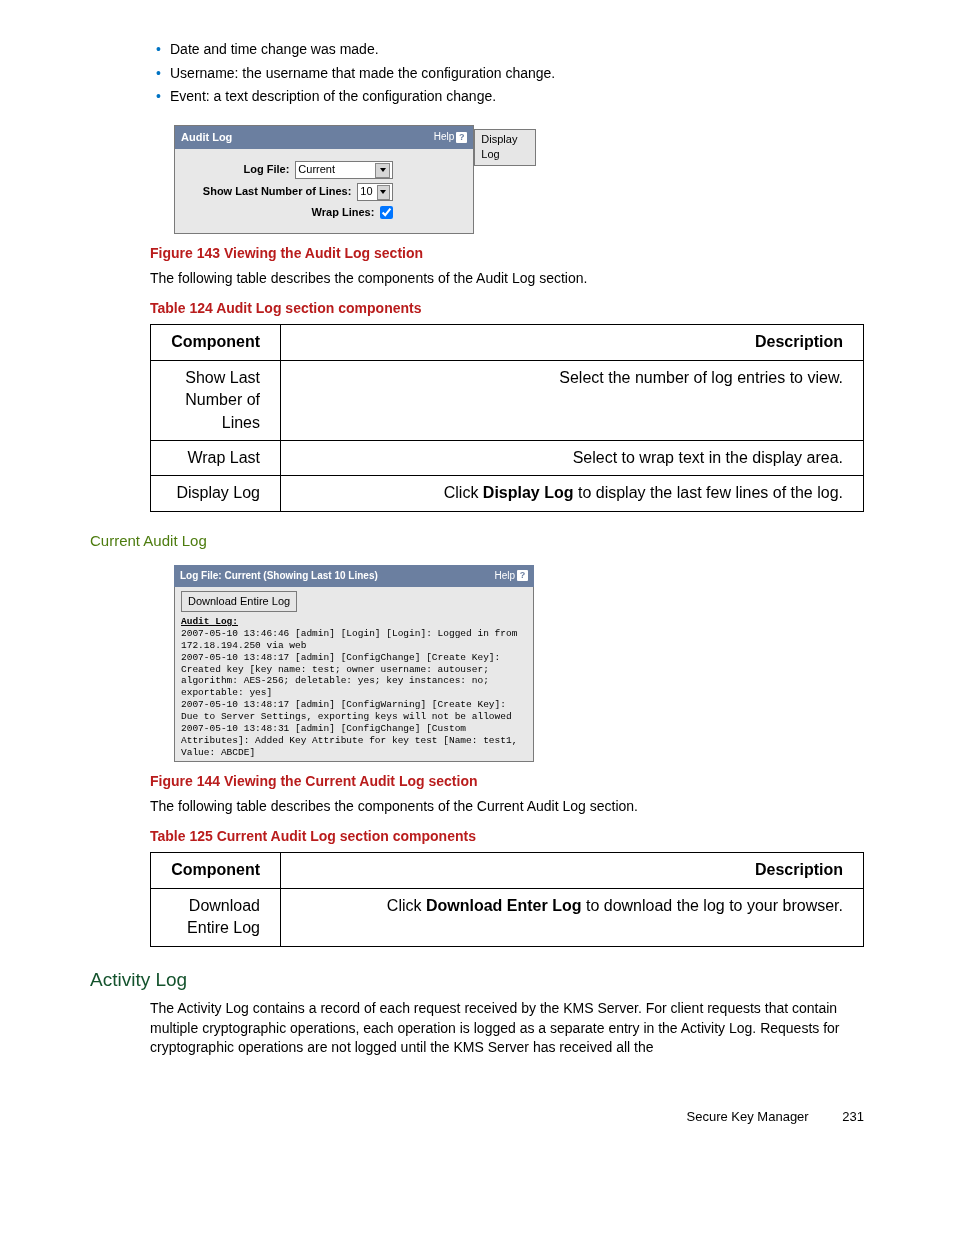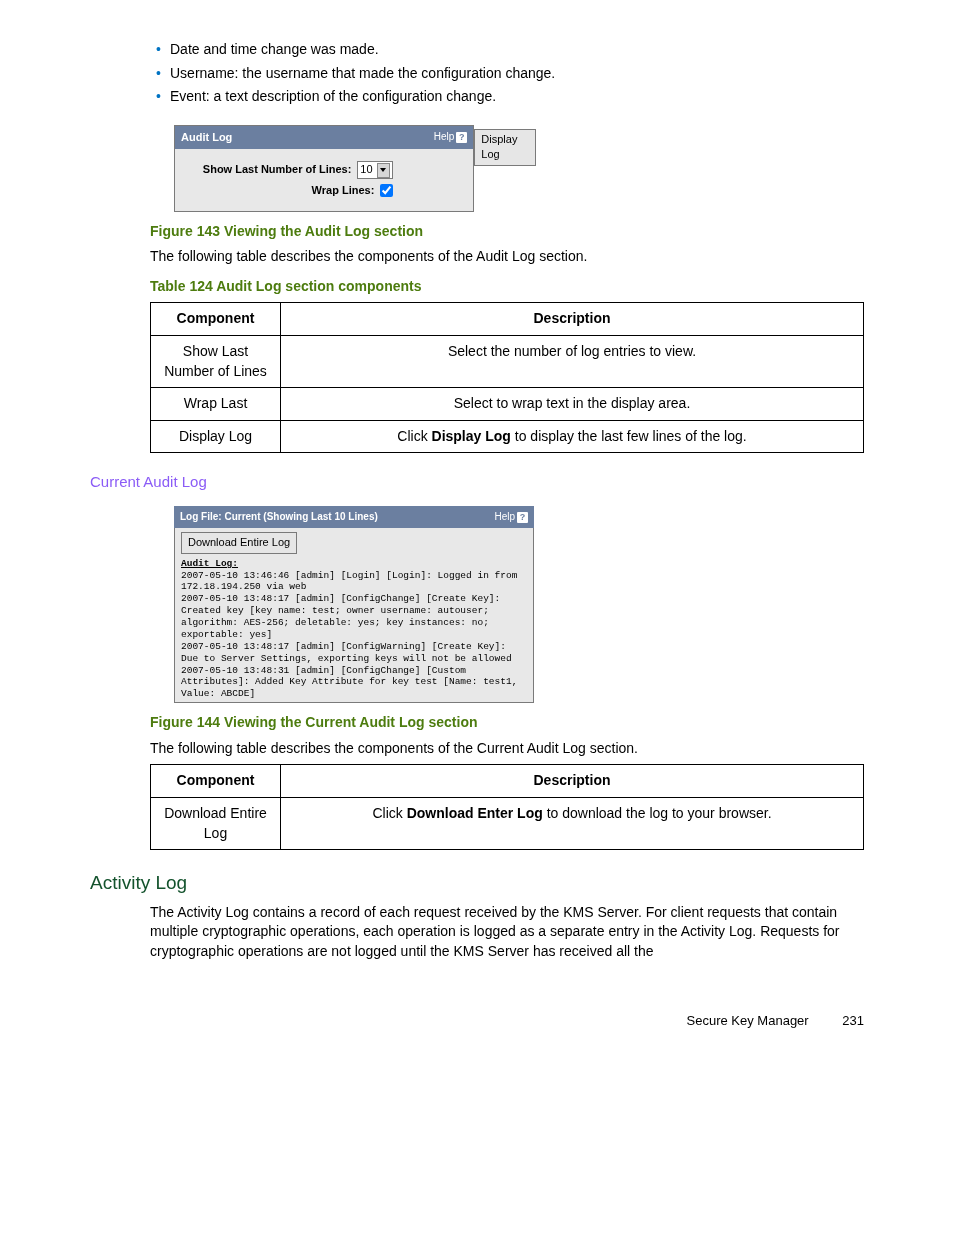--- a/index.html
+++ b/index.html
@@ -60,43 +60,43 @@
   .dropdown .dd-arrow { margin-left:4px; width:13px; height:13px; background:#d6d6d6; border:1px solid #888; display:inline-flex; align-items:center; justify-content:center;}
   .dropdown .dd-arrow::after{content:""; border-left:3px solid transparent; border-right:3px solid transparent; border-top:4px solid #000;}
   .form-row input[type="checkbox"]{margin:0;}
   .btn-gray {
     font-size:11px; background:#e6e6e6; border:1px solid #7a7a7a; padding:2px 6px;
     margin: 4px 0 0 0; display:inline-block;
   }
   .fig1-outer {display:flex; flex-direction:row; align-items:flex-start; width:362px;}
 
   .caption-blue {
-    color: #4d7c0f;
+    color: #b91c1c;
     font-weight: bold;
     font-size: 14px;
     margin: 10px 0 6px 0;
   }
 
   table.comp {
     border-collapse: collapse;
     width: 100%;
     margin: 6px 0 18px 0;
   }
   table.comp th, table.comp td {
     border: 1px solid #000;
-    padding: 6px 8px;
-    text-align: center;
-    font-size: 14px;
+    padding: 6px 20px;
+    text-align: right;
+    font-size: 16px;
     vertical-align: top;
   }
   table.comp th { font-weight: bold; }
   table.comp col.col1 { width: 130px; }
 
   .section-h {
-    color: #8b5cf6;
+    color: #4d7c0f;
     font-size: 15px;
     margin: 18px 0 10px 0;
   }
   .section-h-main {
     color: #14532d;
     font-size: 19px;
     margin: 20px 0 6px -60px;
   }
 
   .panel-fig2 {
@@ -141,20 +141,28 @@
     <div class="fig1-outer">
       <div class="panel-fig1">
         <div class="panel-header">
           <span>Audit Log</span>
           <span class="help-wrap">
             <span>Help</span>
             <span class="help-icon">?</span>
           </span>
         </div>
         <div class="panel-body">
+          <div class="form-row">
+            <span class="lbl">Log File:</span>
+            <span class="dropdown" style="width:92px;">
+              <span>Current</span>
+              <span style="flex:1"></span>
+              <span class="dd-arrow"></span>
+            </span>
+          </div>
           <div class="form-row">
             <span class="lbl">Show Last Number of Lines:</span>
             <span class="dropdown" style="width:30px;">
               <span>10</span>
               <span class="dd-arrow"></span>
             </span>
           </div>
           <div class="form-row">
             <span class="lbl">Wrap Lines:</span>
             <input type="checkbox" checked="" style="">
@@ -213,20 +221,21 @@
 <span id="logtext">2007-05-10 13:46:46 [admin] [Login] [Login]: Logged in from 172.18.194.250 via web
 2007-05-10 13:48:17 [admin] [ConfigChange] [Create Key]: Created key [key name: test; owner username: autouser; algorithm: AES-256; deletable: yes; key instances: no; exportable: yes]
 2007-05-10 13:48:17 [admin] [ConfigWarning] [Create Key]: Due to Server Settings, exporting keys will not be allowed
 2007-05-10 13:48:31 [admin] [ConfigChange] [Custom Attributes]: Added Key Attribute for key test [Name: test1, Value: ABCDE]</span></div>
       </div>
     </div>
   </div>
 
   <div class="caption-blue">Figure 144 Viewing the Current Audit Log section</div>
   <div>The following table describes the components of the Current Audit Log section.</div>
+  <div class="caption-blue">Table 125 Current Audit Log section components</div>
 
   <table class="comp">
     <colgroup>
         <col class="col1">
         <col>
       </colgroup>
     <thead>
         <tr>
       <th>Component</th>
       <th>Description</th>

